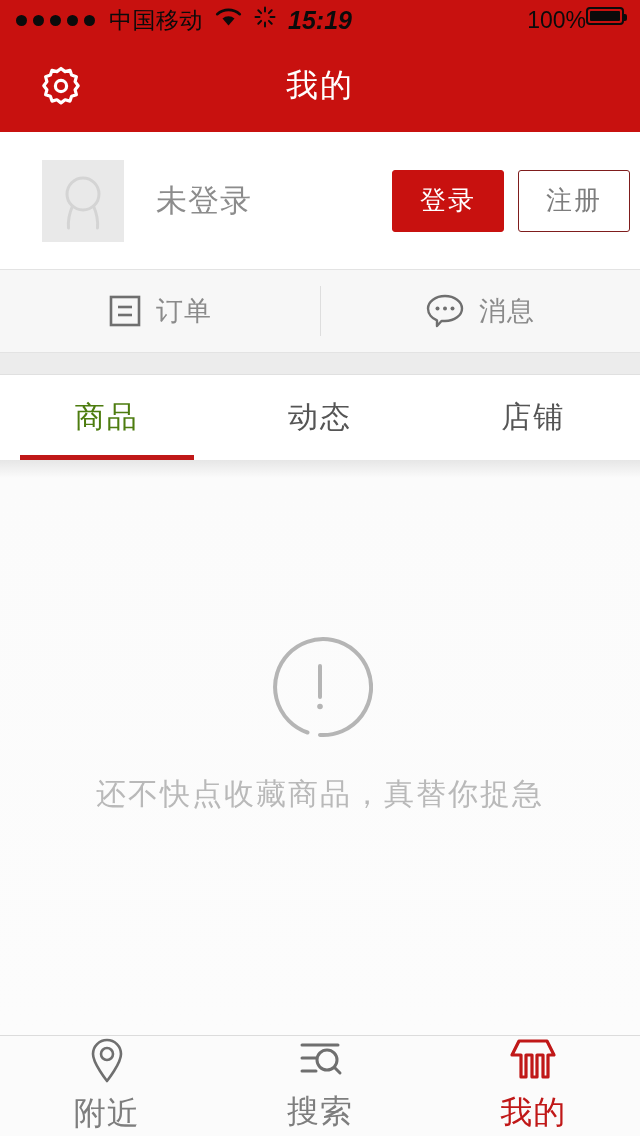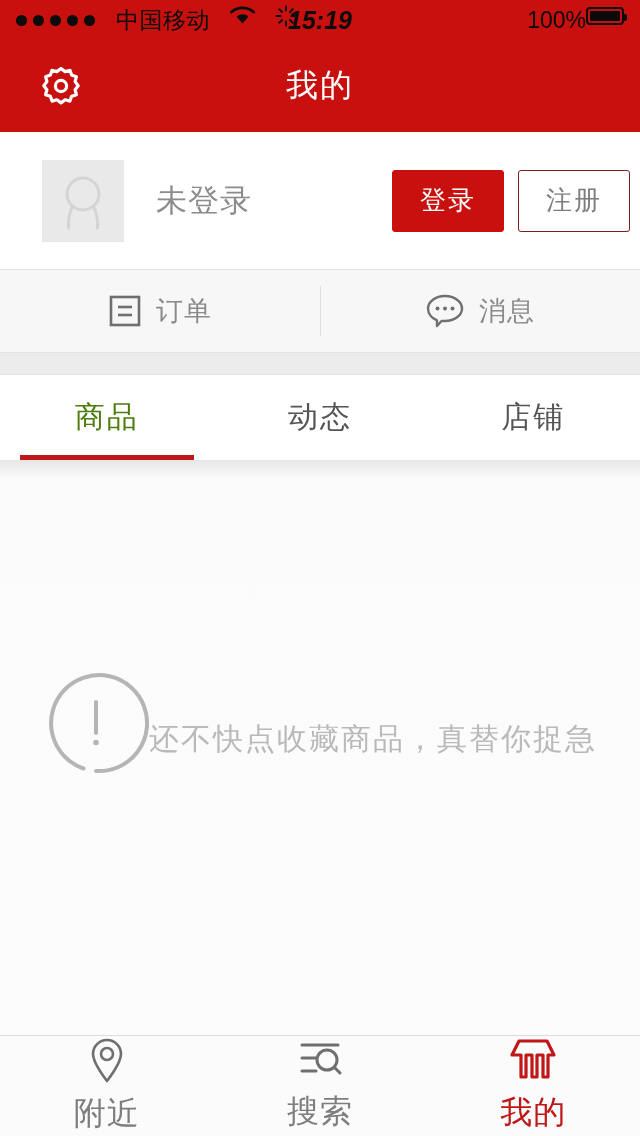--- a/index.html
+++ b/index.html
@@ -10,21 +10,21 @@
     overflow:hidden;
   }
   .phone { position:relative; width:640px; height:1136px; display:flex; flex-direction:column; }
 
   
   .statusbar{
     height:40px; background:#c8110f; flex:0 0 40px;
     display:flex; align-items:center; padding:0 16px;
     color:#0a0a0a; font-size:22px; position:relative;
   }
-  .sb-left{ display:flex; gap:19px; }
+  .sb-left{ display:flex; align-items:center; gap:12px; }
   .dots{ display:flex; gap:6px; align-items:center; }
   .dots i{ width:11px; height:11px; border-radius:50%; background:#0b0b0b; display:block; }
   .carrier{ font-size:23px; letter-spacing:0.5px; color:#0b0b0b; margin-left:2px; }
   .sb-time{
     position:absolute; left:0; right:0; text-align:center;
     font-size:25px; font-weight:bold; color:#0b0b0b; pointer-events:none;font-style:italic;
   }
   .sb-right{ margin-left:auto; display:flex; z-index:2; }
   .batt-pct{ font-size:23px; color:#0b0b0b; }
   .batt{
@@ -97,21 +97,21 @@
     content:""; position:absolute; left:50%; transform:translateX(-50%);
     bottom:0; width:174px; height:5px; background:#c01818;
   }
 
   
   .content{
     flex:1 1 auto; position:relative;
     background:linear-gradient(to bottom,#e6e6e6 0px,#fbfbfb 18px,#fcfcfc 100%);
     display:flex; flex-direction:column; align-items:center; justify-content:center;
   }
-  .empty-wrap{ display:flex; flex-direction:row; align-items:center; margin-top:-46px; }
+  .empty-wrap{ display:flex; flex-direction:column; align-items:center; margin-top:-46px; }
   .empty-text{
     margin-top:30px; font-size:30px; color:#b9b9b9; letter-spacing:2px;
   }
 
   
   .tabbar{
     flex:0 0 101px; background:#fbfbfb; border-top:1px solid #dcdcdc;
     display:flex; align-items:center;
   }
   .tabbar-item{

